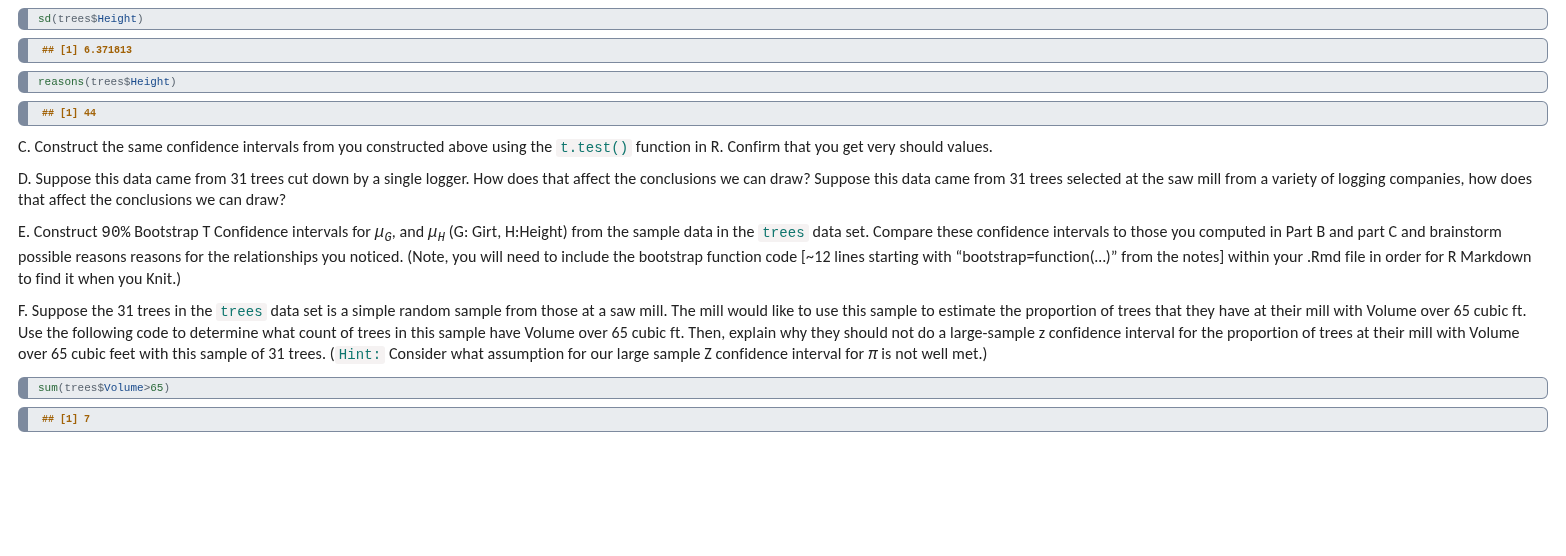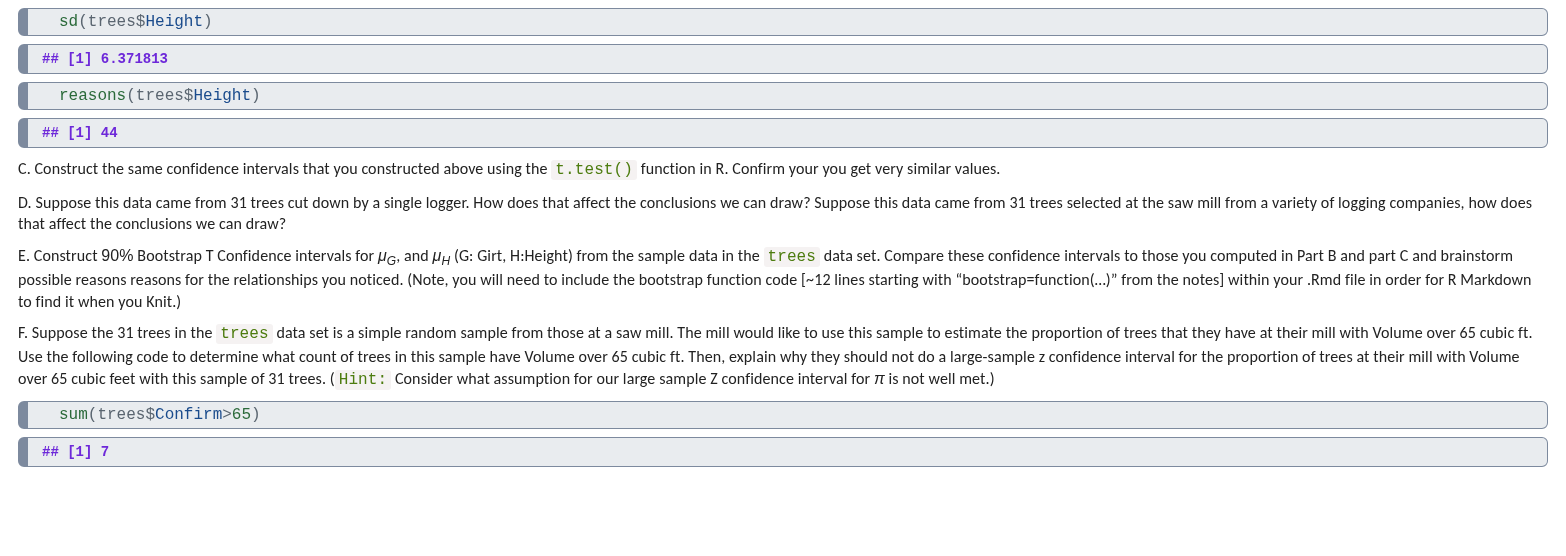--- a/index.html
+++ b/index.html
@@ -10,83 +10,83 @@
     font-size: 15px;
     color: #333;
     background: #fff;
     width: 1566px;
   }
   .codeblock {
     background: #e9ecef;
     border: 1px solid #7d8a9e;
     border-left: 10px solid #7d8a9e;
     border-radius: 6px;
-    padding: 4px 12px 4px 31px;
+    padding: 4px 12px 4px 10px;
     margin: 8px 0;
     font-family: Consolas, "Courier New", monospace;
-    font-size: 16px;
+    font-size: 11px;
     white-space: pre;
     overflow-x: auto;
   }
   .codeblock.input { color: #333; }
   .codeblock.output {
     padding: 6px 12px 6px 14px;
-    font-size: 14px;
+    font-size: 10px;
     font-weight: bold;
-    color: #6d28d9;
+    color: #a16207;
   }
   .tok-fn { color: #2b6a3a; }
   .tok-arg { color: #1a4b8c; }
   .tok-op { color: #5a6570; }
   .tok-num { color: #2b6a3a; text-align: center; }
   p.body {
     font-family: "Gill Sans", "Gill Sans MT", Calibri, sans-serif;
     font-size: 16px;
     line-height: 1.35;
     margin: 10px 0;
     color: #222;
     letter-spacing: 0.1px;
   }
   .inline-code {
     font-family: Consolas, "Courier New", monospace;
     background: #f5f2f2;
-    color: #4d7c0f;
+    color: #0f766e;
     padding: 1px 4px;
     border-radius: 3px;
-    font-size: 16px;
+    font-size: 14px;
   }
   .math {
-    font-family: Liberation Sans, sans-serif;
+    font-family: Liberation Mono, monospace;
   }
   .math-sub {
     font-size: 0.75em;
     vertical-align: sub;
     font-style: italic;
   }
 </style>
 </head>
 <body>
 
 <div class="codeblock input"><span class="tok-fn">sd</span><span class="tok-op">(trees</span><span class="tok-op">$</span><span class="tok-arg">Height</span><span class="tok-op">)</span></div>
 
 <div class="codeblock output">## [1] 6.371813</div>
 
 <div class="codeblock input"><span class="tok-fn">reasons</span><span class="tok-op">(trees</span><span class="tok-op">$</span><span class="tok-arg">Height</span><span class="tok-op">)</span></div>
 
 <div class="codeblock output">## [1] 44</div>
 
 <p class="body">
-  <span>C. Construct the same confidence intervals that you constructed above using the </span><span class="inline-code">t.test()</span><span> function in R. Confirm your you get very similar values.</span>
+  <span>C. Construct the same confidence intervals from you constructed above using the </span><span class="inline-code">t.test()</span><span> function in R. Confirm that you get very should values.</span>
 </p>
 
 <p class="body">D. Suppose this data came from 31 trees cut down by a single logger. How does that affect the conclusions we can draw? Suppose this data came from 31 trees selected at the saw mill from a variety of logging companies, how does that affect the conclusions we can draw?</p>
 
 <p class="body">
   <span>E. Construct </span><span class="math">90%</span><span> Bootstrap T Confidence intervals for </span><span class="math"><span style="font-style:italic">μ</span><span class="math-sub">G</span></span><span>, and </span><span class="math"><span style="font-style:italic">μ</span><span class="math-sub">H</span></span><span> (G: Girt, H:Height) from the sample data in the </span><span class="inline-code">trees</span><span> data set. Compare these confidence intervals to those you computed in Part B and part C and brainstorm possible reasons reasons for the relationships you noticed. (Note, you will need to include the bootstrap function code [~12 lines starting with “bootstrap=function(…)” from the notes] within your .Rmd file in order for R Markdown to find it when you Knit.)</span>
 </p>
 
 <p class="body">
   <span>F. Suppose the 31 trees in the </span><span class="inline-code">trees</span><span> data set is a simple random sample from those at a saw mill. The mill would like to use this sample to estimate the proportion of trees that they have at their mill with Volume over 65 cubic ft. Use the following code to determine what count of trees in this sample have Volume over 65 cubic ft. Then, explain why they should not do a large-sample z confidence interval for the proportion of trees at their mill with Volume over 65 cubic feet with this sample of 31 trees. (</span><span class="inline-code">Hint:</span><span> Consider what assumption for our large sample Z confidence interval for </span><span class="math" style="font-style:italic">π</span><span> is not well met.)</span>
 </p>
 
-<div class="codeblock input"><span class="tok-fn">sum</span><span class="tok-op">(trees</span><span class="tok-op">$</span><span class="tok-arg">Confirm</span><span class="tok-op">&gt;</span><span class="tok-num">65</span><span class="tok-op">)</span></div>
+<div class="codeblock input"><span class="tok-fn">sum</span><span class="tok-op">(trees</span><span class="tok-op">$</span><span class="tok-arg">Volume</span><span class="tok-op">&gt;</span><span class="tok-num">65</span><span class="tok-op">)</span></div>
 
 <div class="codeblock output">## [1] 7</div>
 
 </body></html>

